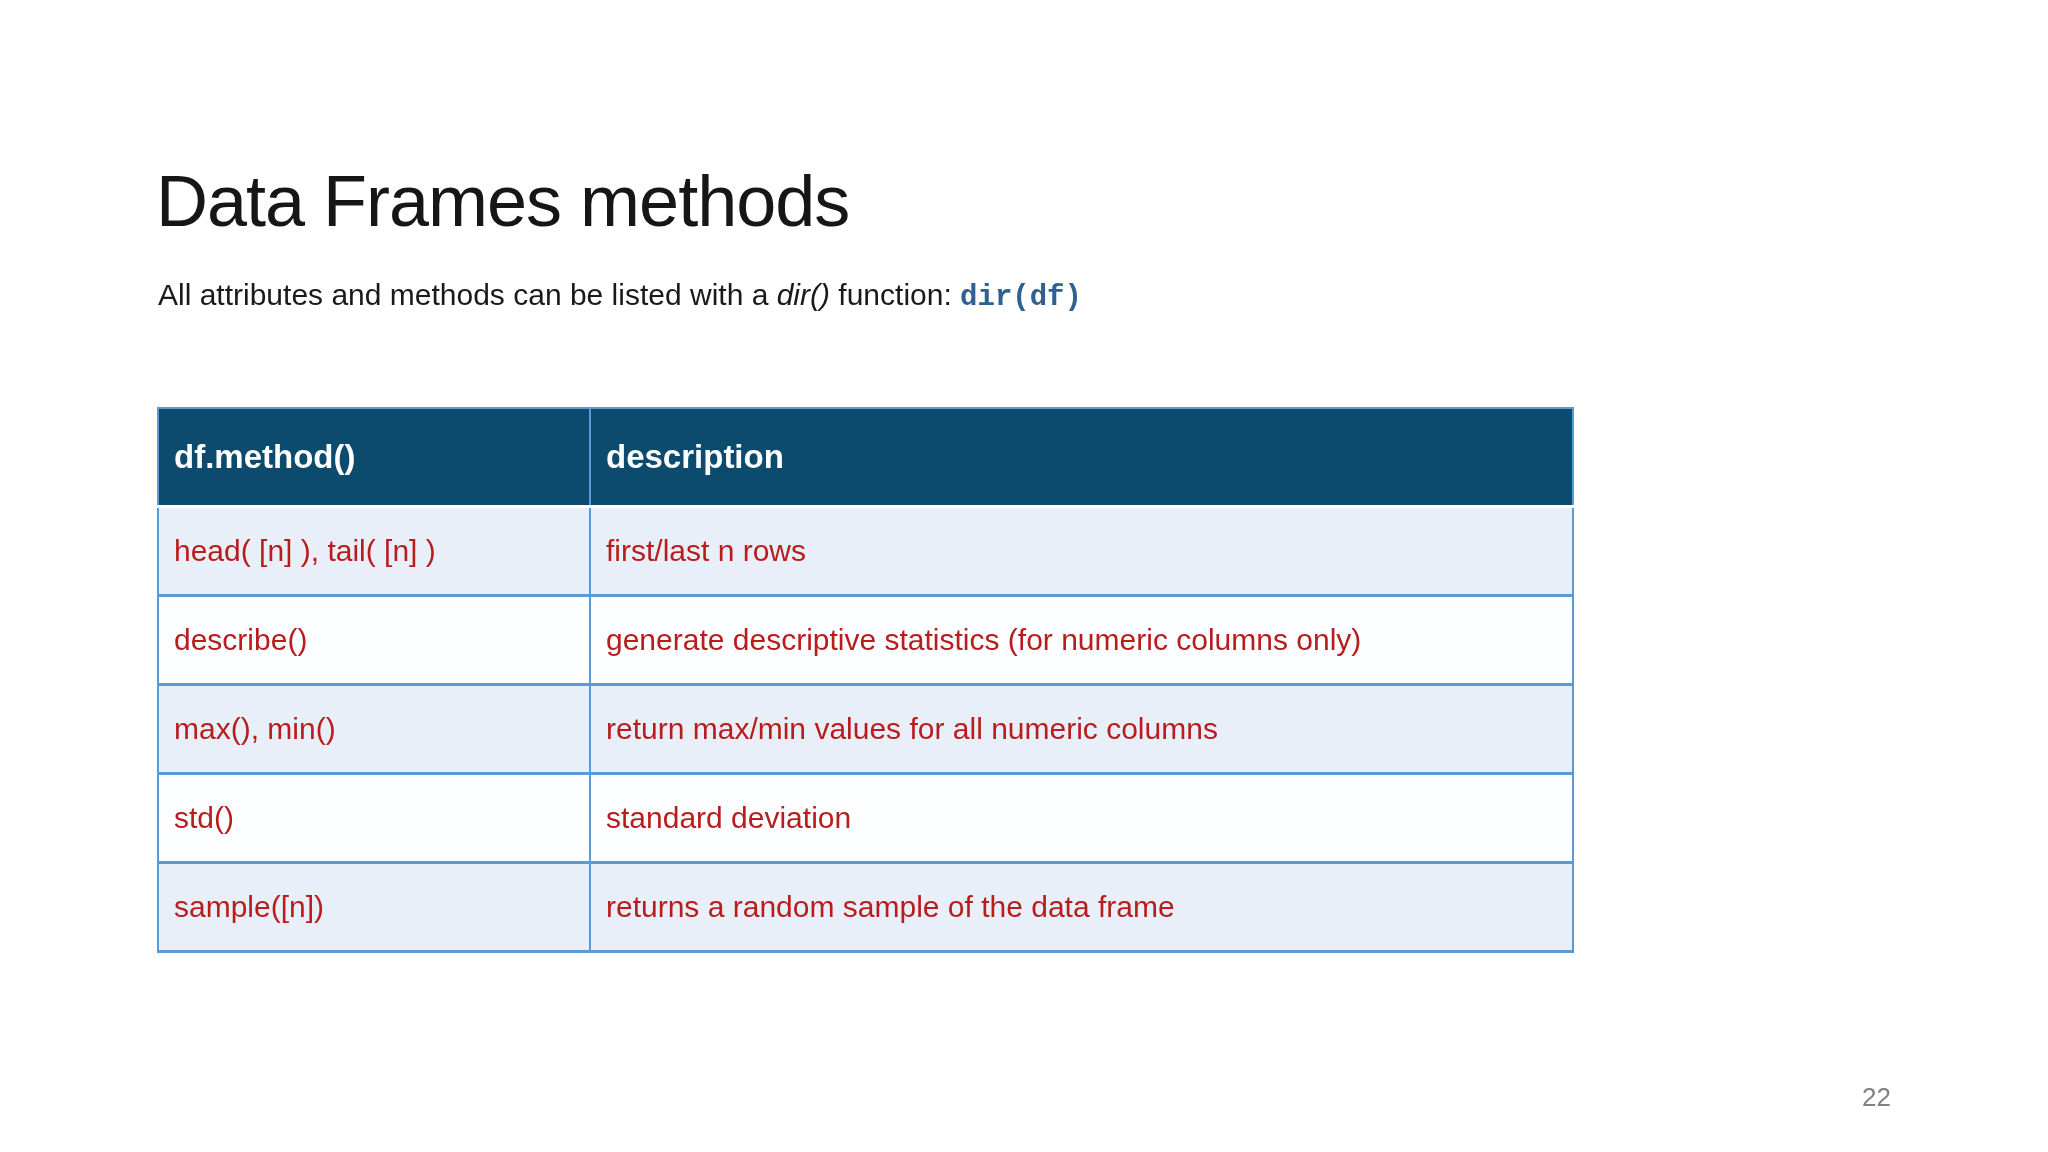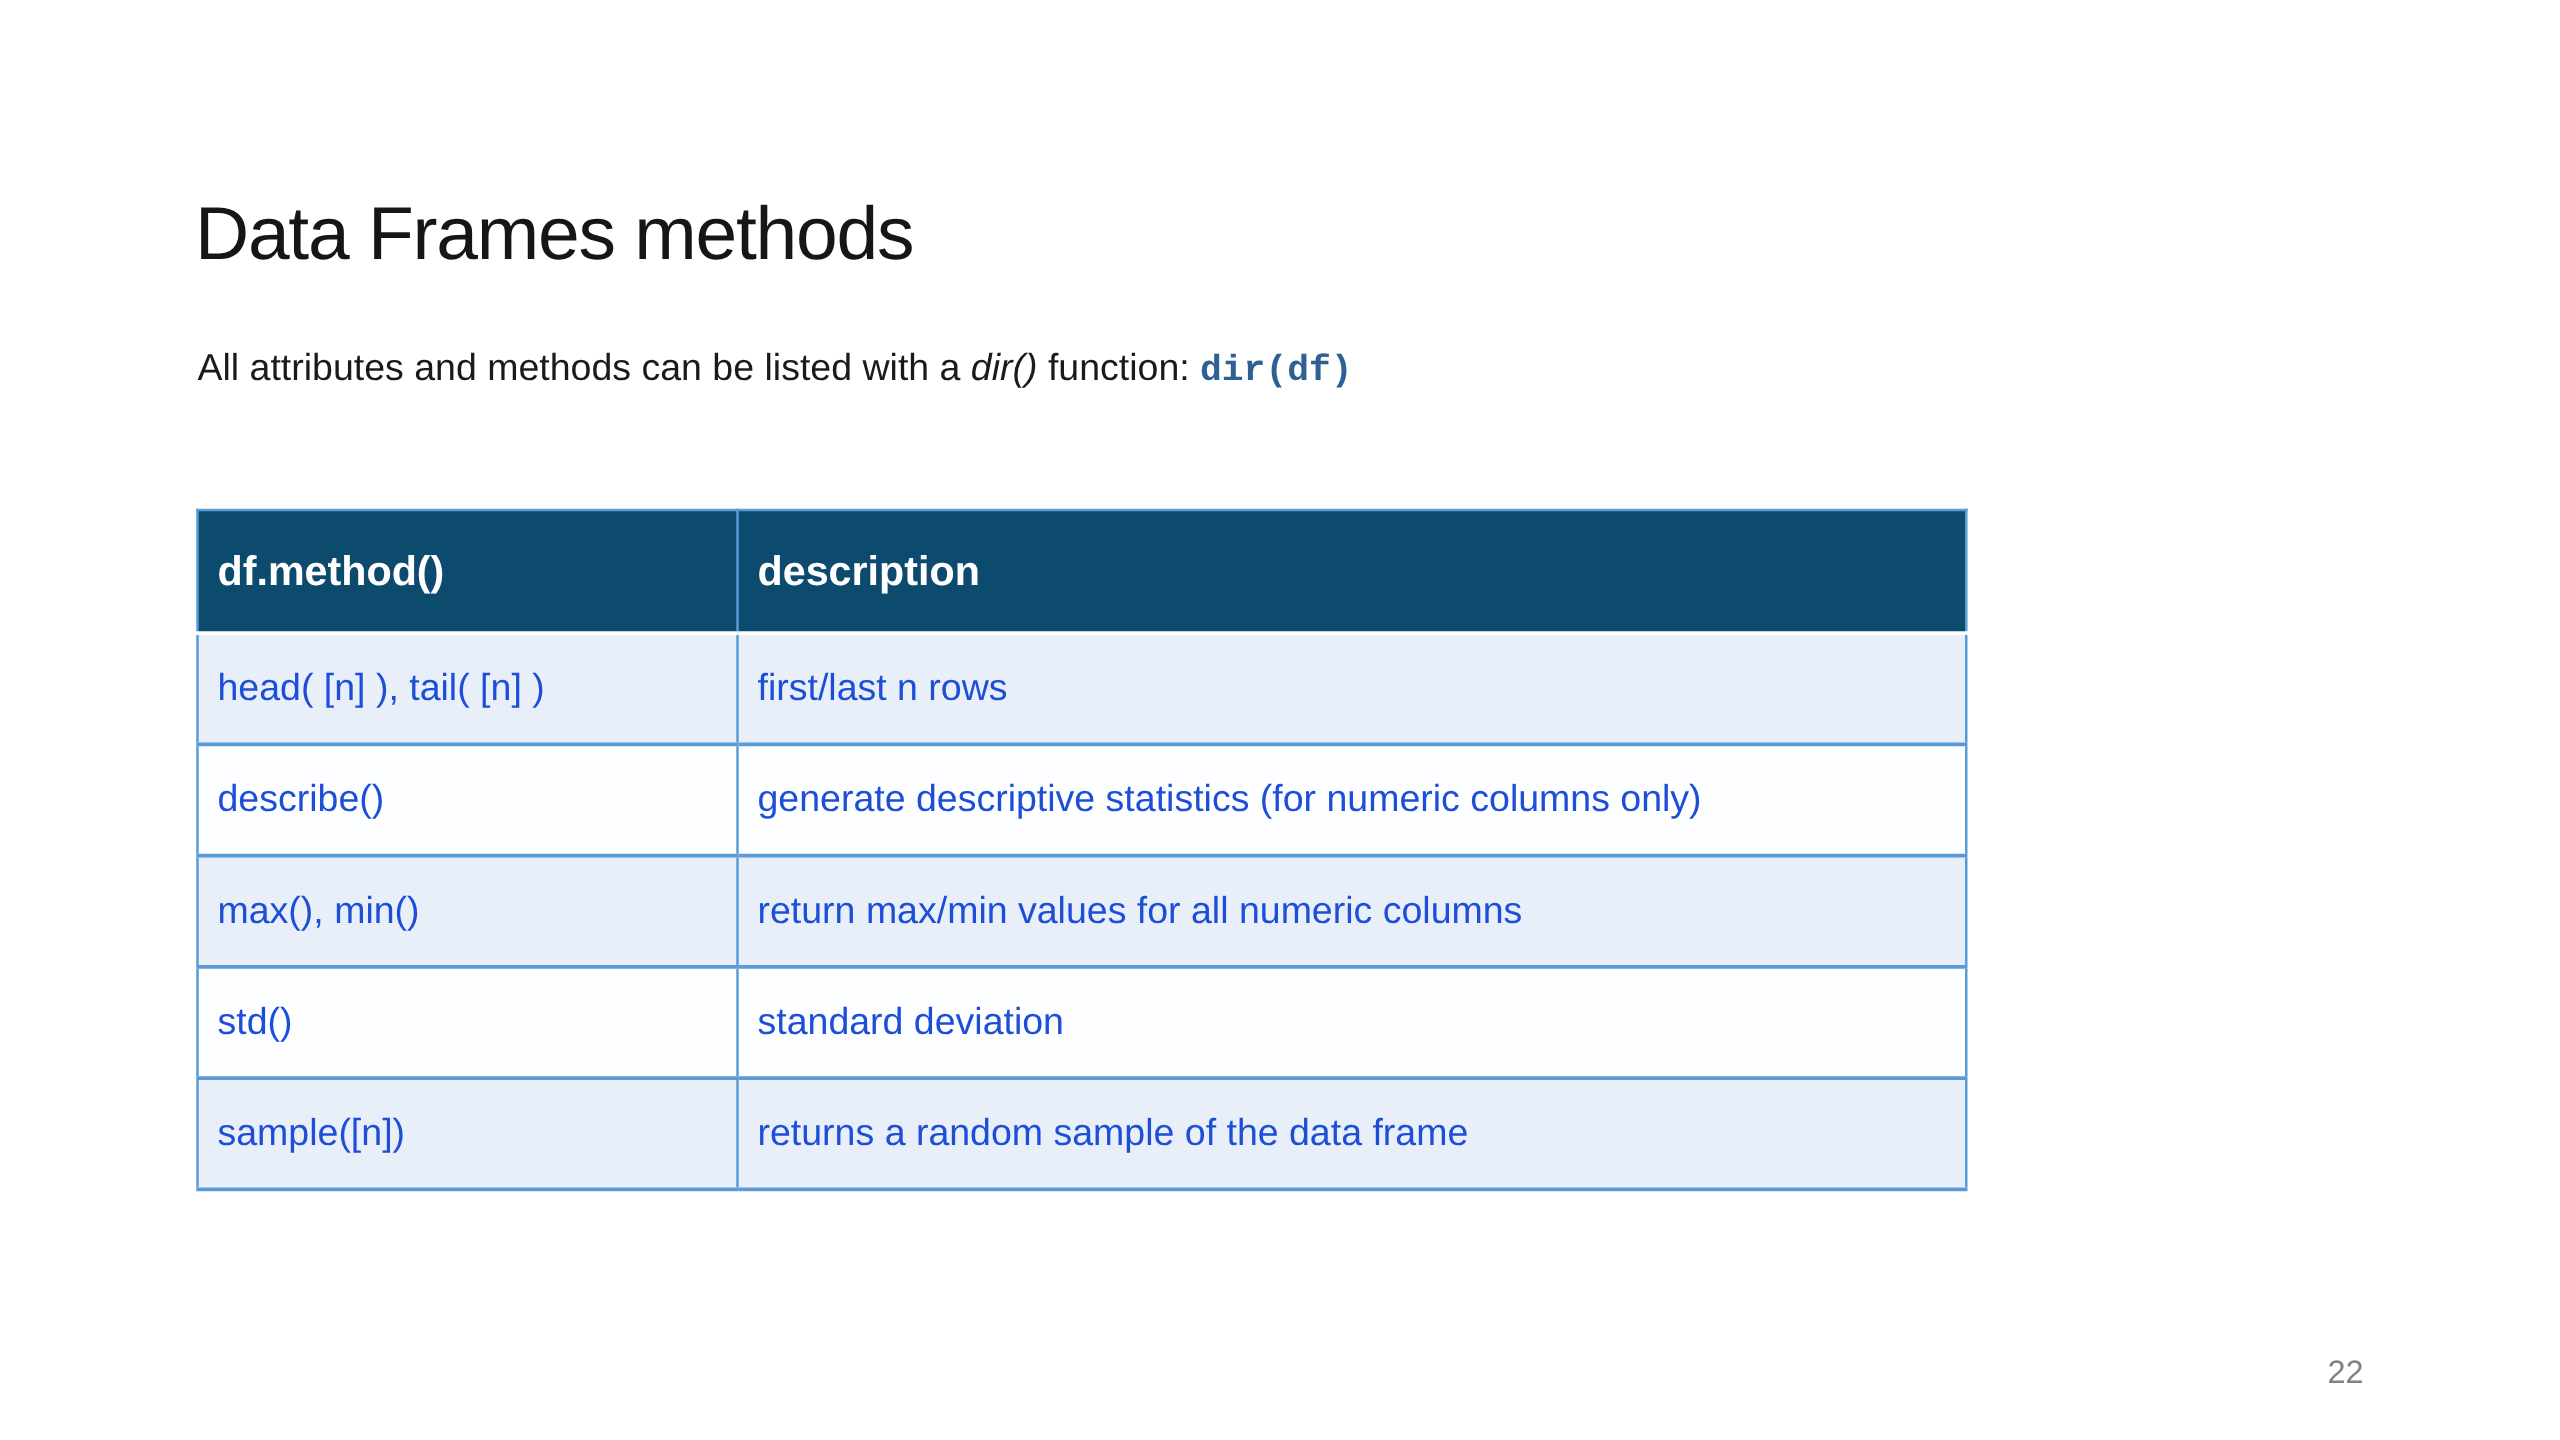--- a/index.html
+++ b/index.html
@@ -13,21 +13,21 @@
     height: 1152px;
     background: #ffffff;
     overflow: hidden;
     font-family: "Liberation Sans", sans-serif;
     color: #1a1a1a;
   }
   .slide-title {
     position: absolute;
     left: 156px;
     top: 112px;
-    font-size: 60px;
+    font-size: 72px;
     font-weight: 300;
     letter-spacing: -1px;
     color: #161616;
     white-space: nowrap;
   }
   .intro {
     position: absolute;
     left: 158px;
     top: 272px;
     font-size: 30px;
@@ -66,21 +66,21 @@
     vertical-align: middle;
   }
   table.methods td {
     height: 86px;
     padding: 0 0 0 15px;
     vertical-align: middle;
     border-left: 2px solid #5b9bd5;
     border-right: 2px solid #5b9bd5;
     border-top: 3px solid #5b9bd5;
     border-bottom: 3px solid #5b9bd5;
-    color: #1d4ed8;
+    color: #b91c1c;
     margin-top: 18px;
   }
   table.methods tr:first-child td { border-top: none; }
   table.methods tbody tr:nth-child(odd) td { background: #e9eff8; }
   table.methods tbody tr:nth-child(even) td { background: #fdfeff; }
   .page-number {
     position: absolute;
     left: 1862px;
     top: 1082px;
     font-size: 26px;

